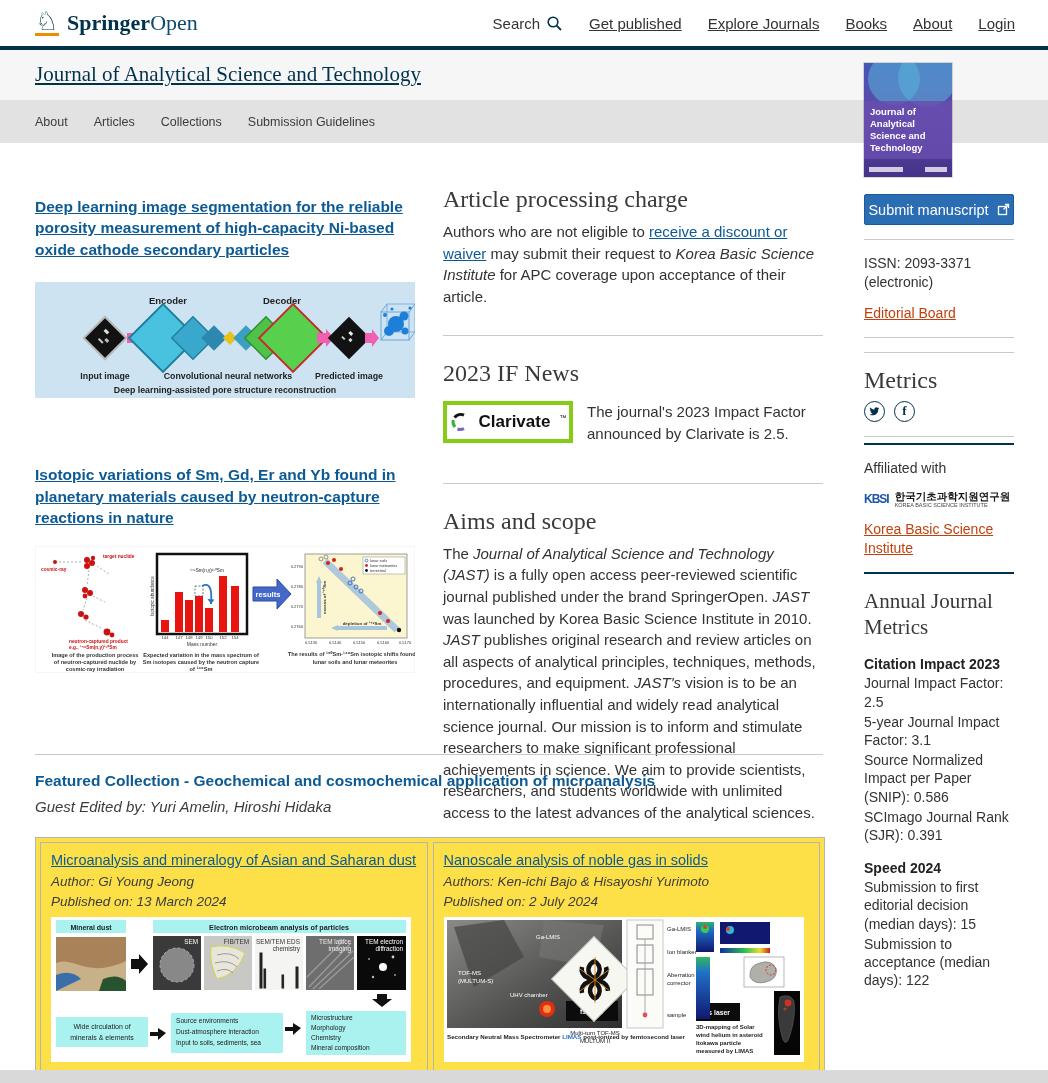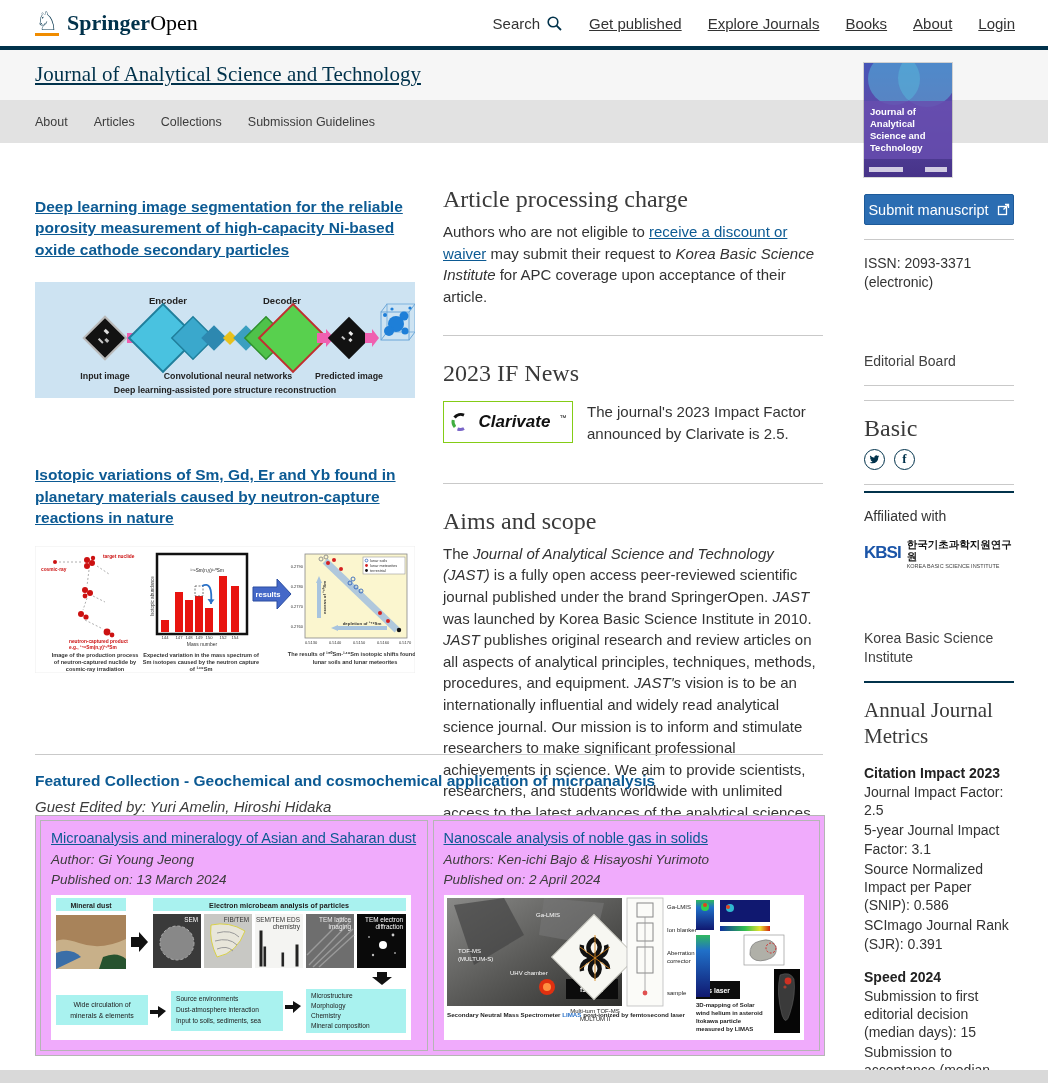--- a/index.html
+++ b/index.html
@@ -7,21 +7,21 @@
   body { width:1048px; height:1083px; background:#fff; font-family:"Liberation Sans", sans-serif; color:#333; }
   .page { position:relative; width:1048px; height:1083px; overflow:hidden; background:#fff; }
 
   
   .topbar { position:absolute; top:0; left:0; width:1048px; height:50px; background:#fff; border-bottom:4px solid #01324b; display:flex; align-items:center; }
   .brand { position:absolute; left:35px; top:9px; display:flex; align-items:center; gap:8px; cursor:pointer; }
   .knight { font-size:26px; line-height:24px; color:#01324b; display:inline-block; }
   .knight-wrap { display:flex; flex-direction:column; align-items:center; }
   .knight-bar { width:24px; height:3px; background:#f08c00; margin-top:0px; }
   .brand-text { font-family:"Liberation Serif", serif; font-size:22px; color:#01324b; font-weight:bold; }
-  .brand-text .light { font-weight:normal; color:#000000; }
+  .brand-text .light { font-weight:normal; color:#0c4a6e; }
   .topnav { position:absolute; right:33px; top:0; height:46px; display:flex; align-items:center; gap:26px; font-size:15px; }
   .topnav .search { display:flex; align-items:center; gap:6px; color:#333; cursor:pointer; }
   .topnav a.tlink { color:#333; text-decoration:underline; cursor:pointer; }
 
   
   .band-title { position:absolute; top:50px; left:0; width:1048px; height:50px; background:#f6f6f6; }
   .journal-title { position:absolute; left:35px; top:12px; font-family:"Liberation Serif", serif; font-size:21px; color:#01324b; text-decoration:underline; cursor:pointer; }
 
   
   .band-subnav { position:absolute; top:100px; left:0; width:1048px; height:43px; background:#e2e2e2; }
@@ -32,64 +32,64 @@
   h2.sec { font-family:"Liberation Serif", serif; font-weight:400; font-size:24px; color:#3a3a3a; margin:0; }
   .col-left { position:absolute; left:35px; top:170px; width:380px; }
   .col-right { position:absolute; left:443px; top:186px; width:380px; }
   .art-link { display:block; margin-top:26px; font-size:15.5px; font-weight:bold; color:#0c5a93; text-decoration:underline; line-height:1.38; cursor:pointer; }
   .hr { border:none; border-top:1px solid #c9c9c9; margin:28px 0 24px 0; }
   .body-p { font-size:15px; line-height:1.44; color:#333; margin:8px 0 0 0; }
   .body-p .em { font-style:italic; }
   .body-p a.inline { color:#0c5a93; text-decoration:underline; cursor:pointer; }
 
   .if-row { display:flex; gap:14px; margin-top:14px; align-items:flex-start; }
-  .clarivate-box { width:130px; height:42px; background:#fff; border:1px solid #84cc16; display:flex; align-items:center; justify-content:center; gap:9px; flex:0 0 auto;font-style:italic; }
+  .clarivate-box { width:130px; height:42px; background:#fff; border:4px solid #84cc16; display:flex; align-items:center; justify-content:center; gap:9px; flex:0 0 auto; }
   .clarivate-name { font-size:17px; font-weight:bold; color:#111; }
   .clarivate-tm { font-size:7px; color:#111; margin-top:-10px; }
   .if-text { font-size:15px; line-height:1.45; color:#333; }
 
   
   .fig { display:block; }
   .fig1 { margin-top:22px; }
   .fig2 { margin-top:18px; }
   svg { font-family:"Liberation Sans", sans-serif; }
 
   
   .full-divider { position:absolute; left:35px; top:754px; width:788px; border-top:1px solid #c9c9c9; }
   .collection { position:absolute; left:35px; top:772px; width:790px; }
   .coll-title { font-size:15.5px; font-weight:bold; color:#0c5a93; cursor:pointer; }
   .coll-editors { font-size:15px; font-style:italic; color:#3c3c3c; margin-top:8px; }
-  .cards-box { border:1px solid #b5b5b5; padding:4px; display:flex; gap:5px; background:#f0abfc; }
+  .cards-box { margin-top:22px; border:1px solid #b5b5b5; padding:4px; display:flex; gap:5px; background:#fde047; }
   .card { border:1px solid #b5b5b5; width:50%; padding:8px 10px 6px 10px; }
   .card-title { font-size:14.5px; color:#0c5a93; text-decoration:underline; cursor:pointer; }
   .card-meta { font-size:13.5px; font-style:italic; color:#3c3c3c; margin-top:5px; }
   .card-fig { margin-top:8px; }
 
   
   .sidebar { position:absolute; left:864px; top:63px; width:150px; font-size:14px; }
   .cover { width:88px; height:114px; position:relative; overflow:hidden; background:linear-gradient(180deg,#4656b8 0%, #5c49a8 40%, #503e98 70%, #473388 100%); box-shadow:0 0 0 1px rgba(0,0,0,.15); }
   .cover .c1,.cover .c2 { position:absolute; border-radius:50%; background:#58b4d8; opacity:.55; }
   .cover .c1 { width:52px; height:52px; left:4px; top:-10px; }
   .cover .c2 { width:58px; height:58px; left:34px; top:-14px; }
   .cover-band { position:absolute; left:0; top:38px; width:100%; background:rgba(103,77,175,.85); padding:5px 6px; }
   .cover-title { color:#fff; font-size:9.5px; font-weight:bold; line-height:1.25; }
   .cover-foot { position:absolute; bottom:5px; left:5px; right:5px; display:flex; justify-content:space-between; }
   .cover-foot i { display:block; height:5px; background:rgba(255,255,255,.75); }
   .cover-foot .f1 { width:34px; } .cover-foot .f2 { width:22px; }
   .submit-btn { margin-top:17px; width:150px; height:31px; background:#2b6db2; border:1px solid #1d5globale; border:1px solid #1d5a99; border-radius:2px; color:#fff; font-size:14.5px; display:flex; align-items:center; justify-content:center; gap:8px; cursor:pointer; }
   .sb-hr { border:none; border-top:1px solid #c9c9c9; margin:14px 0; }
   .sb-hr-navy { border:none; border-top:2px solid #01324b; margin:14px 0; }
   .sb-text { color:#333; line-height:1.35; }
-  .sb-link { color:#404040; line-height:1.35; cursor:pointer; display:inline-block;margin-top:48px; }
+  .sb-link { color:#c2410c; text-decoration:underline; line-height:1.35; cursor:pointer; display:inline-block; }
   .follow-h { font-family:"Liberation Serif", serif; font-weight:400; font-size:24px; color:#3a3a3a; margin:0 0 7px 0; }
   .social { display:flex; gap:9px; }
   .soc-ic { width:21px; height:21px; border:1.6px solid #01324b; border-radius:50%; display:flex; align-items:center; justify-content:center; cursor:pointer; }
   .fb-f { font-family:"Liberation Serif", serif; font-size:13px; font-weight:bold; color:#01324b; }
   .kbsi-row { display:flex; align-items:center; gap:6px; margin-top:12px; }
-  .kbsi-mark { font-size:17px; font-weight:bold; color:#1b55a8; letter-spacing:-1px; flex:0 0 auto; }
+  .kbsi-mark { font-size:12px; font-weight:bold; color:#1b55a8; letter-spacing:-1px; flex:0 0 auto; }
   .kbsi-kr { font-size:10.5px; font-weight:bold; color:#111; line-height:1.2; }
   .kbsi-en { font-size:5.5px; color:#444; letter-spacing:0; }
   .metrics-h { font-family:"Liberation Serif", serif; font-weight:400; font-size:21px; color:#3a3a3a; line-height:1.25; margin:4px 0 14px 0; }
   .m-title { font-weight:bold; color:#222; margin-top:16px; }
   .m-line { color:#333; line-height:1.3; margin-top:2px; }
 
   .footer-strip { position:absolute; left:0; bottom:0; width:1048px; height:13px; background:#d9d9d9; }
 </style>
 </head>
 <body>
@@ -440,21 +440,21 @@
           <polygon points="117,116 109,111 109,115 101,115 101,119 109,119 109,123" fill="#111" transform="translate(-2,0)"></polygon>
           <rect x="5" y="100" width="92" height="30" fill="#a9f2ef"></rect>
           <text x="51" y="112" font-size="7" fill="#222" text-anchor="middle">Wide circulation of</text>
           <text x="51" y="123" font-size="7" fill="#222" text-anchor="middle">minerals &amp; elements</text>
         </svg>
       </div>
 
       <div class="card">
         <a class="card-title">Nanoscale analysis of noble gas in solids</a>
         <div class="card-meta">Authors: Ken-ichi Bajo &amp; Hisayoshi Yurimoto</div>
-        <div class="card-meta">Published on: 2 April 2024</div>
+        <div class="card-meta">Published on: 2 July 2024</div>
         <svg class="card-fig" width="360" height="145" viewBox="0 0 360 145">
           <rect x="0" y="0" width="360" height="145" fill="#fff"></rect>
 
           <defs>
             <linearGradient id="photo" x1="0" y1="0" x2="1" y2="1">
               <stop offset="0" stop-color="#8a8a88"></stop>
                 <stop offset="0.5" stop-color="#5a5a58"></stop>
                 <stop offset="1" stop-color="#2e2e2c"></stop>
             </linearGradient>
             <linearGradient id="cbar" x1="0" y1="0" x2="1" y2="0">
@@ -567,21 +567,21 @@
     </div>
 
     <hr class="sb-hr">
     <div class="sb-text">ISSN: 2093-3371</div>
     <div class="sb-text">(electronic)</div>
     <div style="margin-top:12px"><a class="sb-link">Editorial Board</a></div>
 
     <hr class="sb-hr">
 
     <hr class="sb-hr">
-    <h3 class="follow-h">Basic</h3>
+    <h3 class="follow-h">Metrics</h3>
     <div class="social">
       <span class="soc-ic">
         <svg width="11" height="11" viewBox="0 0 11 11">
             <path d="M10.3,2.2c-.36.16-.74.27-1.14.32.41-.25.73-.64.88-1.1-.39.23-.81.39-1.27.48A2,2,0,0,0,5.3,3.25a2.3,2.3,0,0,0,.05.46A5.67,5.67,0,0,1,1.24,1.62,2,2,0,0,0,1.86,4.3,2,2,0,0,1,.95,4.05v.03A2,2,0,0,0,2.56,6.04a2,2,0,0,1-.9.03A2,2,0,0,0,3.53,7.56,4,4,0,0,1,.57,8.39a5.66,5.66,0,0,0,3.06.9A5.65,5.65,0,0,0,9.32,3.6c0-.09,0-.17,0-.26A4,4,0,0,0,10.3,2.2Z" fill="#01324b"></path>
           </svg>
       </span>
       <span class="soc-ic">
           <span class="fb-f">f</span>
         </span>
     </div>

